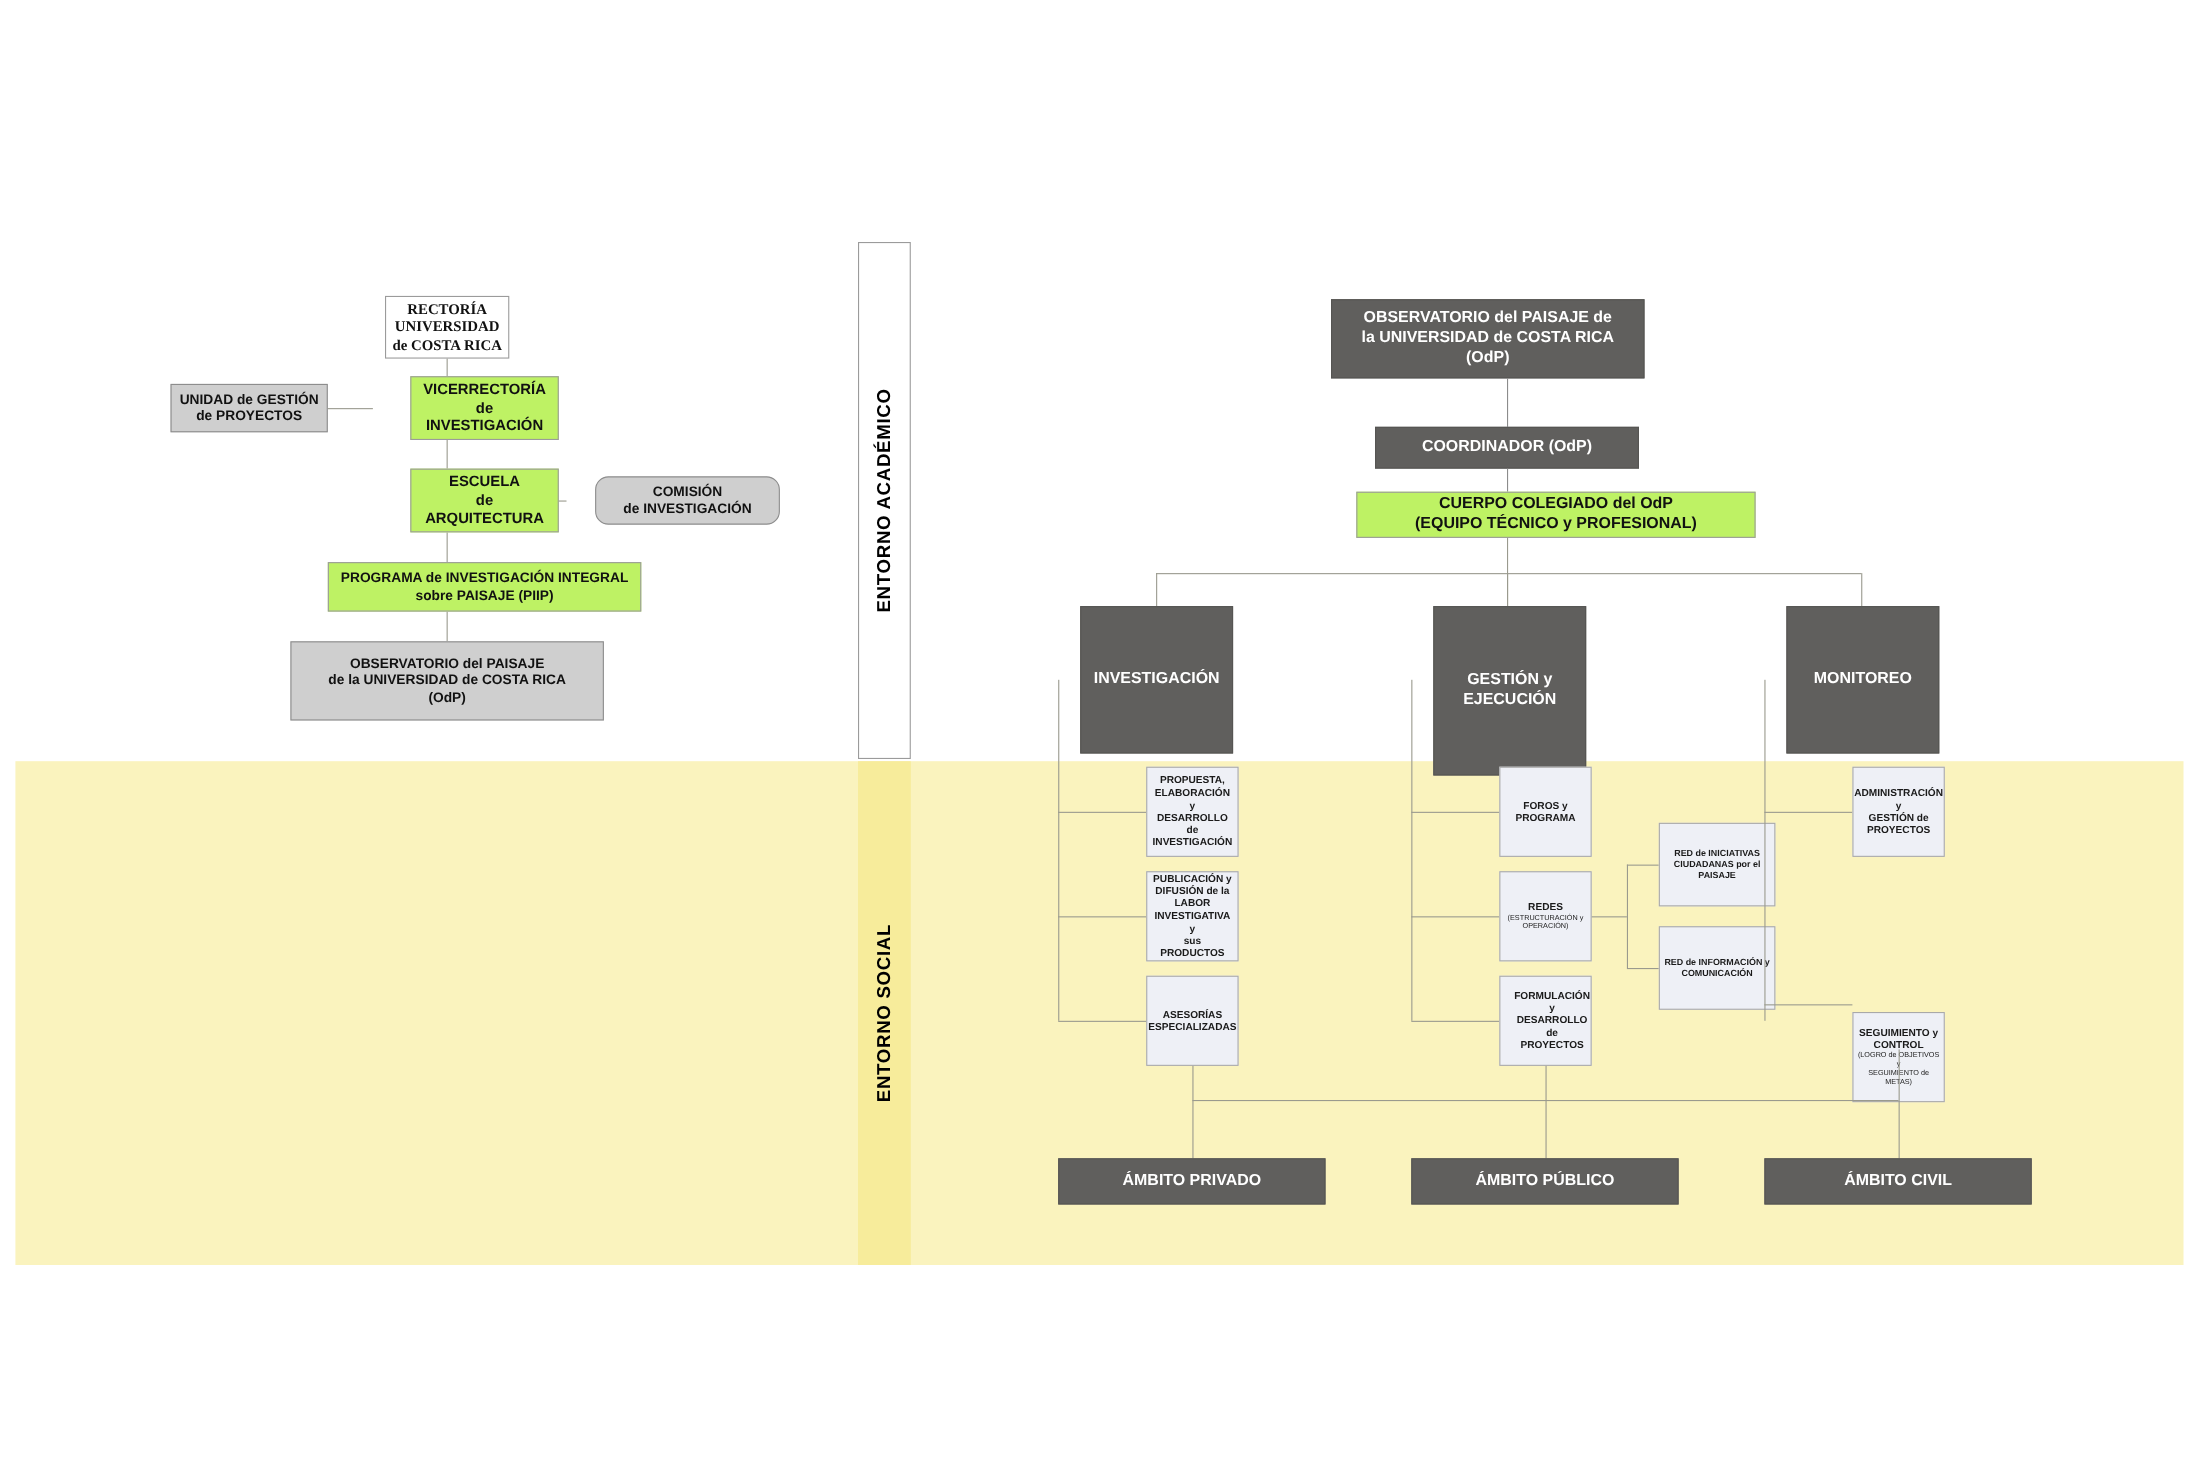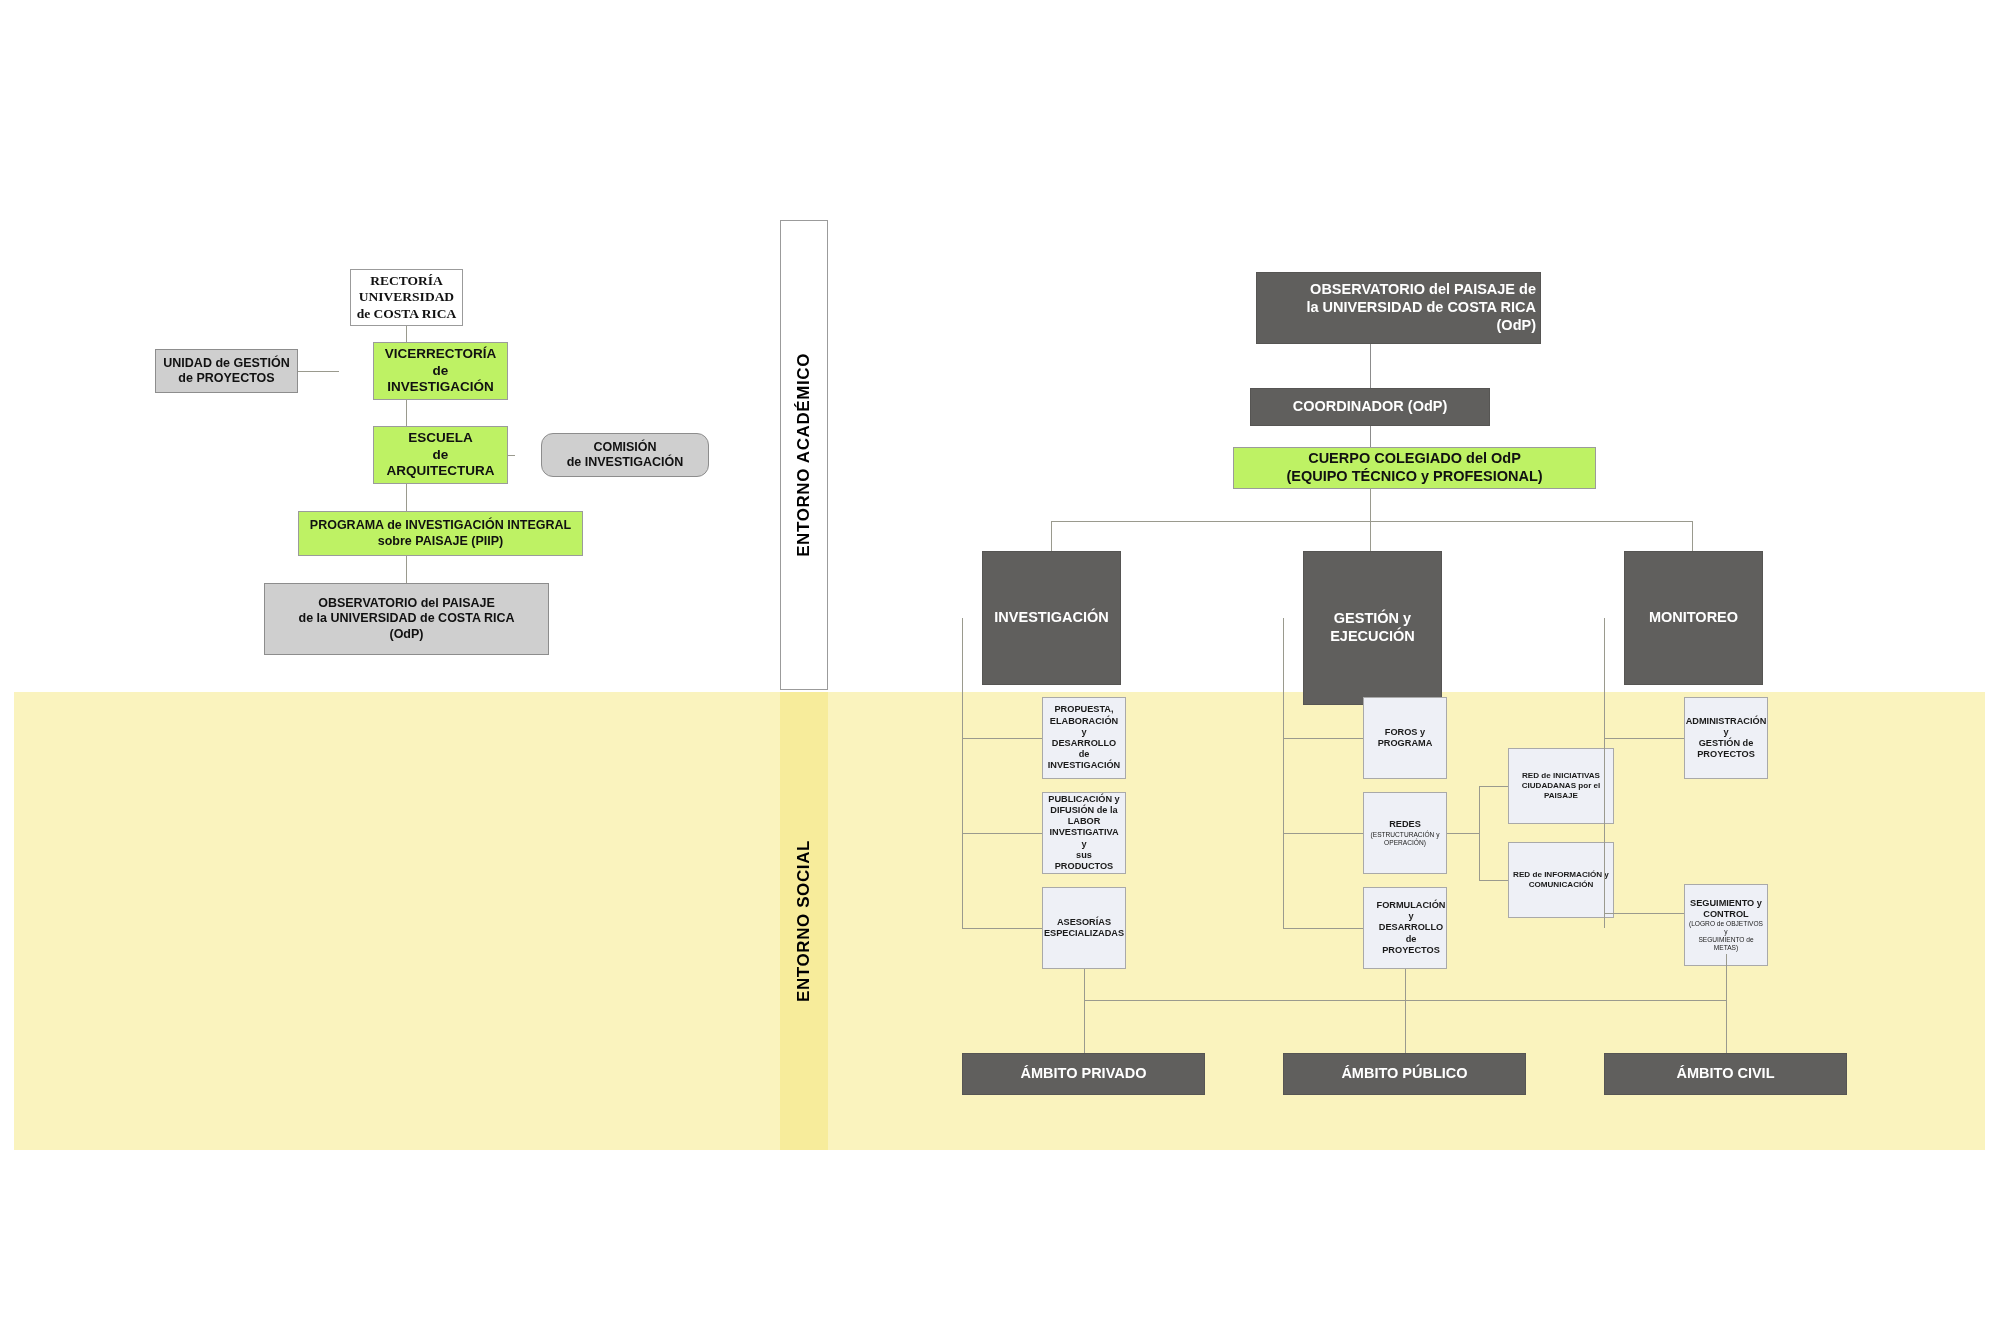--- a/index.html
+++ b/index.html
@@ -122,21 +122,21 @@
     <div class="inner" style="white-space:pre-line;">PROGRAMA de INVESTIGACIÓN INTEGRAL
 sobre PAISAJE  (PIIP)</div>
   </div>
 
   <div class="node v-grey fs12" style="left:264px;top:583px;width:285px;height:72px;">
     <div class="inner" style="white-space:pre-line;">OBSERVATORIO del PAISAJE
 de la UNIVERSIDAD de COSTA RICA
 (OdP)</div>
   </div>
 
-  <div class="node v-dark fs14" style="left:1256px;top:272px;width:285px;height:72px;text-align:right;">
+  <div class="node v-dark fs14" style="left:1210px;top:272px;width:285px;height:72px;">
     <div class="inner" style="white-space:pre-line;">OBSERVATORIO del PAISAJE de
 la UNIVERSIDAD de COSTA RICA
 (OdP)</div>
   </div>
 
   <div class="ln dk v" style="left:1370px;top:344px;height:44px;"></div>
 
   <div class="node v-dark fs14" style="left:1250px;top:388px;width:240px;height:38px;">
     <div class="inner" style="white-space:pre-line;">COORDINADOR (OdP)</div>
   </div>
@@ -235,21 +235,21 @@
   <div class="ln v" style="left:1604px;top:618px;height:310px;"></div>
   <div class="ln h" style="left:1604px;top:738px;width:80px;"></div>
   <div class="ln h" style="left:1604px;top:913px;width:80px;"></div>
 
   <div class="node v-detail fs9" style="left:1684px;top:697px;width:84px;height:82px;">
     <div class="inner" style="white-space:pre-line;">ADMINISTRACIÓN y
 GESTIÓN de
 PROYECTOS</div>
   </div>
 
-  <div class="node v-detail fs9" style="left:1684px;top:884px;width:84px;height:82px;">
+  <div class="node v-detail fs9" style="left:1684px;top:920px;width:84px;height:82px;">
     <div class="inner" style="white-space:pre-line;">
       <span>SEGUIMIENTO y
 CONTROL</span>
       <span class="sub fs7" style="white-space:pre-line;">(LOGRO de OBJETIVOS y
 SEGUIMIENTO de METAS)</span>
     </div>
   </div>
 
   <div class="ln v" style="left:1084px;top:969px;height:84px;"></div>
   <div class="ln v" style="left:1405px;top:969px;height:84px;"></div>

